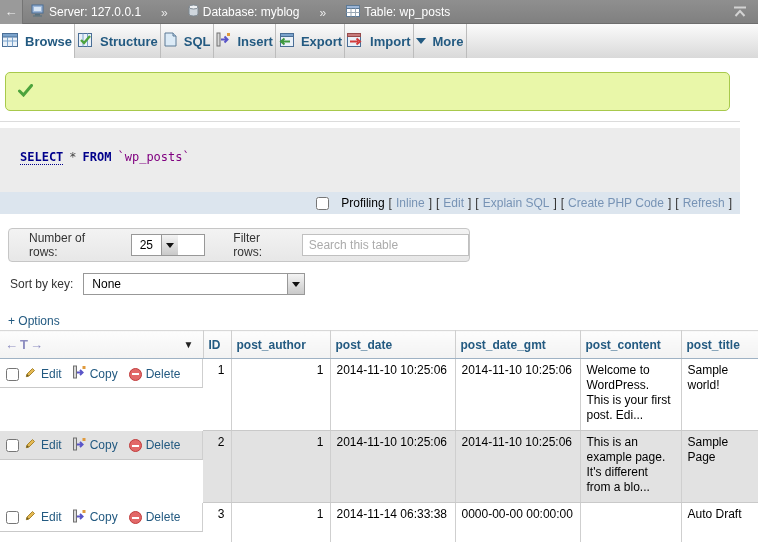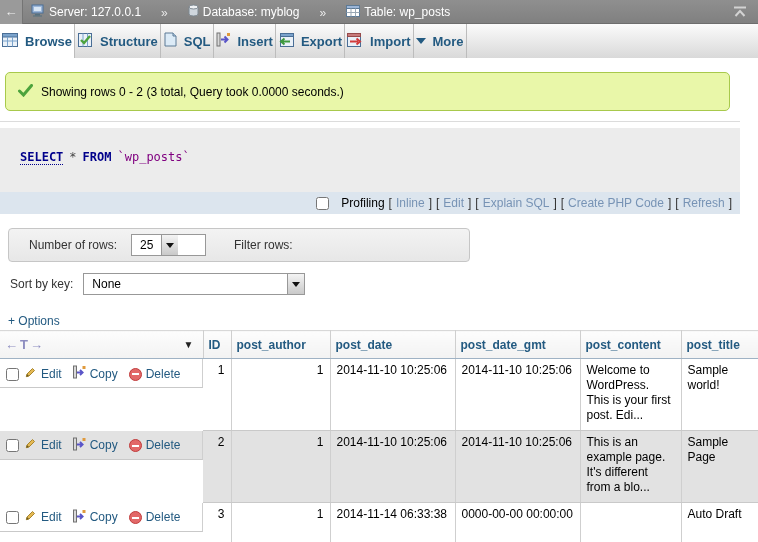--- a/index.html
+++ b/index.html
@@ -216,21 +216,20 @@
       <span>More</span>
     </div>
   </div>
 
   <div class="success">
     <span>
       <svg width="15" height="13" viewBox="0 0 15 13">
           <path d="M1.5 7 L5.5 11 L13.5 1.5" fill="none" stroke="#4ca33c" stroke-width="3" stroke-linecap="round"></path>
         </svg>
     </span>
-    <span>Showing rows 0 - 2 (3 total, Query took 0.0000 seconds.)</span>
   </div>
 
   <div class="divider"></div>
 
   <div class="querybox">
     <div class="query-sql"><span class="sql-kw hoverable">SELECT</span><span class="sql-star">*</span><span class="sql-kw">FROM</span><span class="sql-str">`wp_posts`</span></div>
     <div class="query-footer">
       <label>
         <input type="checkbox" style="">
         <span>Profiling</span>
@@ -255,20 +254,21 @@
 
   <div class="rowsbox">
     <span>Number of rows:</span>
     <span class="c-select sel-rows">
       <span class="val">25</span>
       <span class="btn">
           <span class="arr"></span>
         </span>
     </span>
     <span class="filter-label">Filter rows:</span>
+    <input class="filter-input" type="text" placeholder="Search this table" style="">
   </div>
 
   <div class="sortrow">
     <span>Sort by key:</span>
     <span class="c-select sel-sort">
       <span class="val">None</span>
       <span class="btn">
           <span class="arr"></span>
         </span>
     </span>

